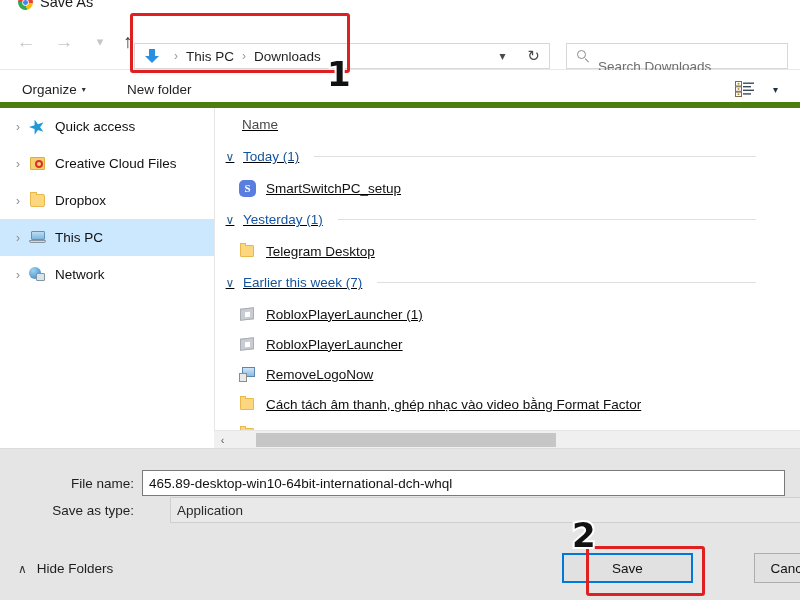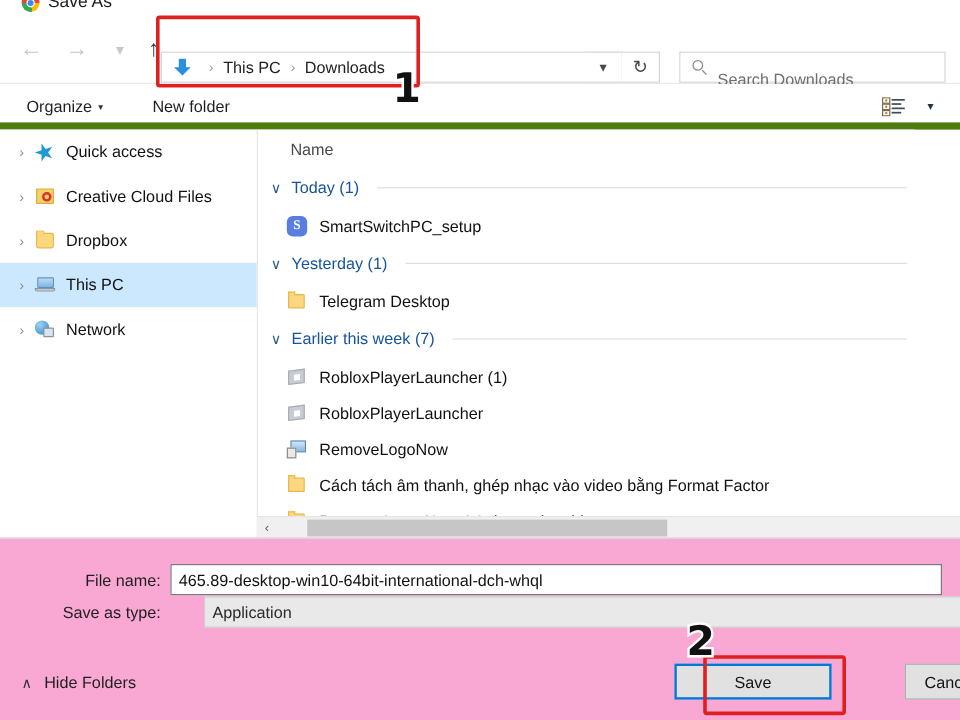--- a/index.html
+++ b/index.html
@@ -69,21 +69,21 @@
   .ico-cc{position:absolute;left:4px;top:2px;width:15px;height:13px;background:#f6cf6e;border:1px solid #e0ad3d;border-radius:1px;box-sizing:border-box;}
   .ico-cc:after{content:"";position:absolute;left:4px;top:2px;width:8px;height:8px;border:2px solid #d9322a;border-radius:50%;box-sizing:border-box;}
   .ico-pc{position:absolute;left:3px;top:2px;width:17px;height:12px;}
   .ico-pc:before{content:"";position:absolute;left:2px;top:0;width:14px;height:9px;background:linear-gradient(#bfdcf0,#7fb6e0);border:1px solid #5d93c4;box-sizing:border-box;border-radius:1px;}
   .ico-pc:after{content:"";position:absolute;left:0;top:9px;width:17px;height:3px;background:#cfd8e0;border:1px solid #8a97a3;box-sizing:border-box;border-radius:0 0 2px 2px;}
   .ico-net{position:absolute;left:3px;top:1px;width:17px;height:15px;}
   .ico-net:before{content:"";position:absolute;left:0;top:0;width:12px;height:12px;border-radius:50%;background:radial-gradient(circle at 35% 30%,#9ed3f3,#2f7fc0);}
   .ico-net:after{content:"";position:absolute;left:7px;top:6px;width:9px;height:8px;background:#d9e4ec;border:1px solid #86949f;box-sizing:border-box;border-radius:1px;}
 
   
-  .filepane{position:absolute;left:214px;top:0;width:548px;height:340px;background:#fff;border-left:1px solid #e6e6e6;box-sizing:border-box;overflow:hidden;}
+  .filepane{position:absolute;left:214px;top:0;width:548px;height:340px;background:#fff;border-left:1px solid #e6e6e6;box-sizing:border-box;overflow:hidden;text-decoration:underline;}
   .col-header{height:32px;display:flex;align-items:center;padding-left:27px;font-size:13.5px;color:#4a4a4a;}
   .group-hdr{height:33px;display:flex;align-items:center;padding-left:9px;gap:7px;}
   .grp-chev{font-size:12px;color:#2c5a8c;width:12px;text-align:center;}
   .grp-text{font-size:13.5px;color:#15539e;white-space:nowrap;}
   .grp-rule{flex:1;height:1px;background:#dfdfdf;margin-left:8px;margin-right:6px;}
   .file-row{height:30px;display:flex;align-items:center;padding-left:23px;gap:9px;}
   .file-ico{width:19px;height:19px;flex:none;position:relative;}
   .file-name{font-size:13.5px;color:#111;white-space:nowrap;}
 
   .ico-ss{position:absolute;left:1px;top:1px;width:17px;height:17px;border-radius:5px;background:#5a7de0;color:#fff;font-size:11px;font-weight:bold;display:flex;align-items:center;justify-content:center;font-family:"Liberation Serif",serif;}
@@ -94,21 +94,21 @@
   .ico-msi{position:absolute;left:1px;top:2px;width:17px;height:15px;}
   .ico-msi:before{content:"";position:absolute;left:3px;top:0;width:13px;height:10px;background:linear-gradient(#cfe5f7,#8bbbe2);border:1px solid #5c86ad;box-sizing:border-box;}
   .ico-msi:after{content:"";position:absolute;left:0;top:6px;width:8px;height:9px;background:#e9e9e9;border:1px solid #8c8c8c;box-sizing:border-box;}
 
   
   .hscroll{position:absolute;left:214px;top:322px;width:586px;height:18px;background:#f0f0f0;border-top:1px solid #e6e6e6;box-sizing:border-box;}
   .hs-left{position:absolute;left:0;top:0;width:17px;height:17px;display:flex;align-items:center;justify-content:center;font-size:11px;color:#5a5a5a;}
   .hs-thumb{position:absolute;left:42px;top:2px;width:300px;height:14px;background:#c6c6c6;}
 
   
-  .bottom{position:absolute;left:0;top:448px;width:800px;height:152px;background:#f9a8d4;border-top:1px solid #dcdcdc;box-sizing:border-box;padding-left:11px;}
+  .bottom{position:absolute;left:0;top:448px;width:800px;height:152px;background:#e5e5e5;border-top:1px solid #dcdcdc;box-sizing:border-box;padding-left:11px;}
   .field-row{position:absolute;left:0;display:flex;align-items:center;}
   .field-label{width:142px;text-align:right;font-size:13.5px;color:#1f1f1f;padding-right:8px;box-sizing:border-box;}
   .field-input{height:26px;border:1px solid #7a7a7a;background:#fff;box-sizing:border-box;display:flex;align-items:center;padding-left:6px;font-size:13.5px;color:#111;}
   .field-combo{height:26px;border:1px solid #cfcfcf;background:#e9e9e9;box-sizing:border-box;display:flex;align-items:center;padding-left:6px;font-size:13.5px;color:#2a2a2a;margin-left:28px;}
 
   .hidefolders{position:absolute;left:18px;top:561px;display:flex;align-items:center;gap:10px;font-size:13.5px;color:#1f1f1f;}
   .hf-chev{font-size:12px;color:#333;}
 
   .btn{position:absolute;height:30px;border:1px solid #adadad;background:#e1e1e1;box-sizing:border-box;display:flex;align-items:center;justify-content:center;font-size:13.5px;color:#111;}
   .btn-save{left:562px;top:553px;width:131px;border:2px solid #0078d7;background:#e1e1e1;}

